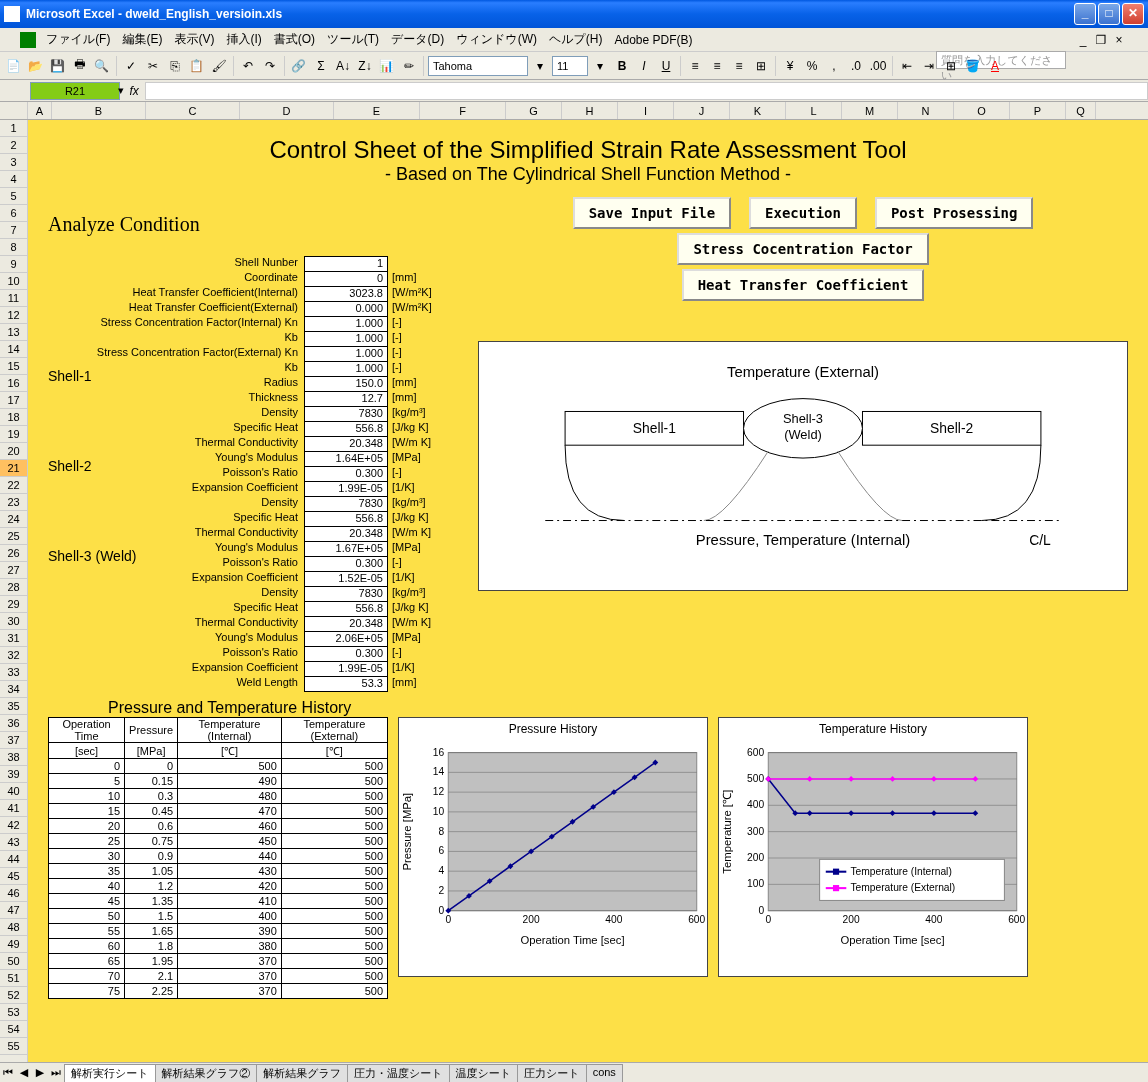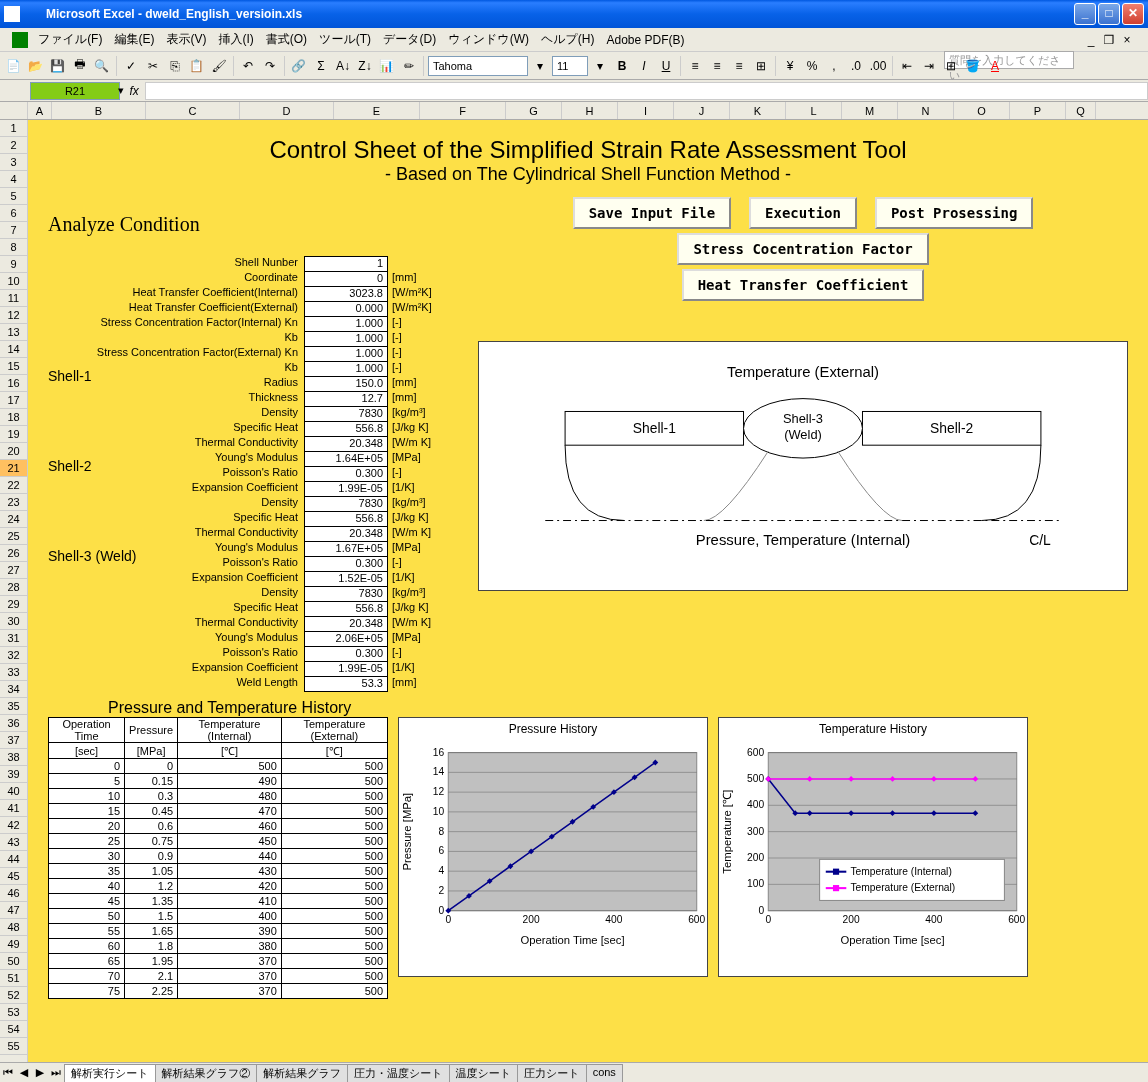--- a/index.html
+++ b/index.html
@@ -1,27 +1,27 @@
 <!DOCTYPE html>
 <html><head>
 <meta charset="utf-8">
 <style>
 * { box-sizing: border-box; margin: 0; padding: 0; }
 body { font-family: Tahoma, Arial, sans-serif; font-size: 11px; background: #ece9d8; overflow: hidden; width: 1148px; height: 1082px; }
 
 
-.titlebar { background: linear-gradient(to bottom, #0058e0, #2a7eff 10%, #0862e8 50%, #0054d8); height: 28px; display: flex; align-items: center; padding: 0 4px; color: white; font-weight: bold; gap: 20px; }
+.titlebar { background: linear-gradient(to bottom, #0058e0, #2a7eff 10%, #0862e8 50%, #0054d8); height: 28px; display: flex; align-items: center; padding: 0 4px; color: white; font-weight: bold; }
 .titlebar .excel-icon { width: 16px; height: 16px; background: #fff; margin-right: 6px; display: inline-block; }
 .titlebar .title-text { flex: 1; font-size: 12px; }
 .titlebar .win-btns { display: flex; gap: 2px; }
 .titlebar .win-btn { width: 22px; height: 22px; background: linear-gradient(to bottom,#7ba8e8,#3b72d0); border: 1px solid #fff; border-radius: 3px; text-align: center; line-height: 18px; font-size: 12px; cursor: pointer; }
 .titlebar .win-btn.close { background: linear-gradient(to bottom,#f08070,#d04030); }
 
 
-.menubar { background: #eceae0; height: 24px; display: flex; align-items: center; padding: 0 12px; border-bottom: 1px solid #ccc; font-size: 12px; }
+.menubar { background: #eceae0; height: 24px; display: flex; align-items: center; padding: 0 20px; border-bottom: 1px solid #ccc; font-size: 12px; }
 .menubar .excel-icon-sm { width: 16px; height: 16px; background: green; margin-right: 4px; }
 .menubar .menu-item { padding: 2px 6px; cursor: pointer; }
 .menubar .help-box { margin-left: auto; background: white; border: 1px solid #aaa; padding: 1px 4px; width: 130px; height: 18px; color: #999; font-size: 11px; margin-top: 40px; }
 .menubar .doc-btns { display: flex; margin-left: 8px; }
 .menubar .doc-btn { width: 16px; height: 14px; margin: 0 1px; cursor: pointer; text-align: center; }
 
 
 .toolbar { background: #eceae0; height: 28px; display: flex; align-items: center; padding: 0 4px; border-bottom: 1px solid #aaa; gap: 2px; }
 .toolbar .tb-btn { width: 20px; height: 20px; border: 1px solid transparent; display: flex; align-items: center; justify-content: center; cursor: pointer; font-size: 12px; }
 .toolbar .sep { width: 1px; height: 20px; background: #ccc; margin: 0 2px; }

